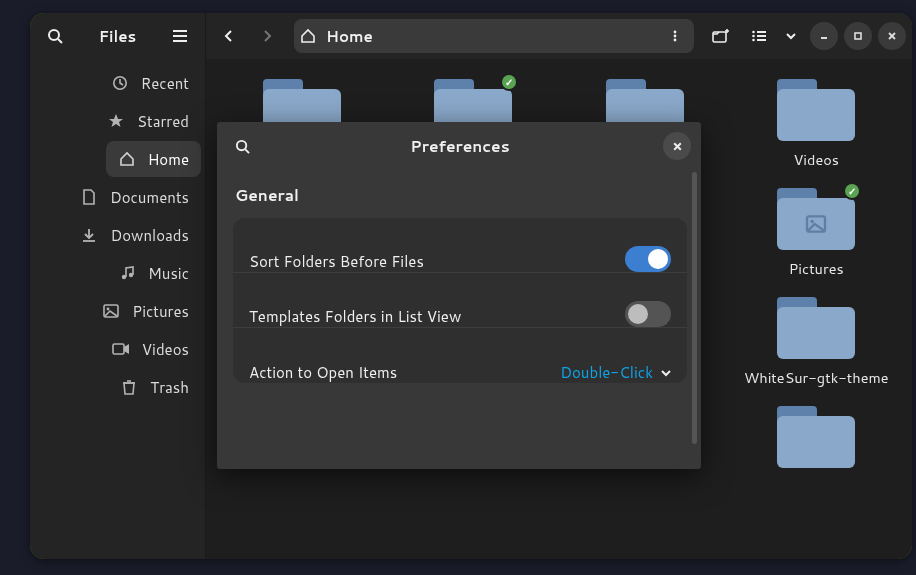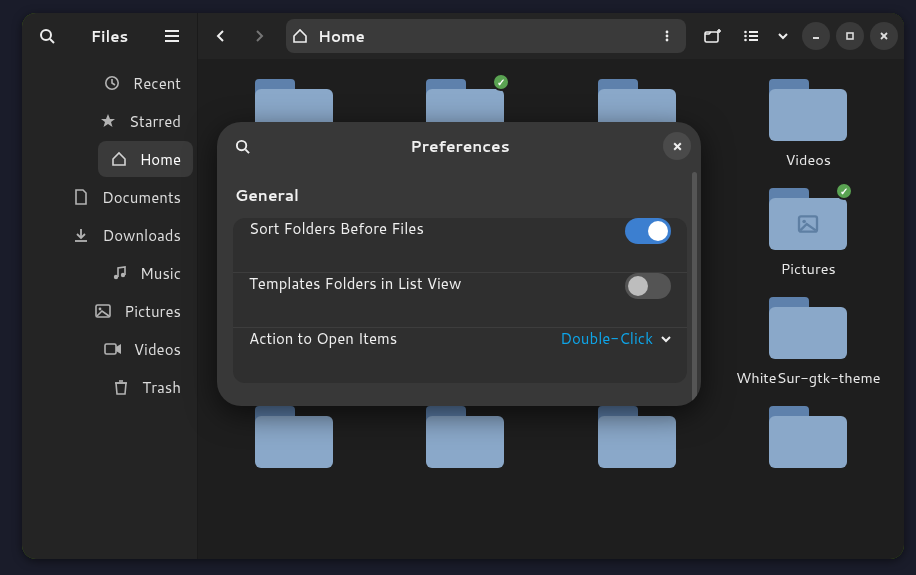--- a/index.html
+++ b/index.html
@@ -4,21 +4,21 @@
 <style>
   * { box-sizing: border-box; margin: 0; padding: 0; }
   body {
     width: 916px; height: 575px;
     background: #1a1c2a;
     font-family: "Cantarell", "Segoe UI", sans-serif;
     font-size: 14px; color: #f0f0f0;
     overflow: hidden;
   }
   .window {
-    position: absolute; top: 13px; left: 22px;
+    position: absolute; top: 13px; left: 30px;
     width: 882px; height: 546px;
     background: #4d7c0f;
     border-radius: 14px;
     display: flex;
     overflow: hidden;
     box-shadow: 0 2px 10px rgba(0,0,0,0.5);
   }
   
   .sidebar {
     width: 176px; background: #242424;
@@ -94,41 +94,41 @@
   .sync-badge{
     position:absolute; top:-6px; right:-6px;
     width:18px;height:18px;border-radius:50%;
     background:#5aa352; border:2px solid #1e1e1e;
     display:flex;align-items:center;justify-content:center;
     color:#fff; font-size:10px; font-weight:bold;
   }
   
   .dialog {
     position:absolute; top:122px; left:217px;
-    width:484px; height:284px;
-    background:#383838; border-radius:24px;
+    width:484px; height:347px;
+    background:#383838; border-radius:3px;
     box-shadow: 0 8px 30px rgba(0,0,0,0.6);
     display:flex; flex-direction:column;
     overflow:hidden;
   }
   .dialog-header{
     height:48px; display:flex; align-items:center; padding:0 10px; gap:6px;
   }
   .dialog-title{ flex:1; text-align:center; font-weight:700; font-size:15.5px;}
   .dialog-close{ width:28px;height:28px;border-radius:50%;background:#4a4a4a;
     display:flex;align-items:center;justify-content:center;cursor:pointer;font-size:13px;}
   .dialog-body{ flex:1; padding: 4px 14px 0 16px; overflow:hidden; position:relative;}
   .dialog-body::after{
     content:""; position:absolute; right:4px; top:2px; width:5px; height:272px;
     background:#555; border-radius:3px;
   }
   .section-title{ font-weight:700; font-size:15.5px; margin:10px 2px 12px;}
   .pref-list{ background:#2f2f2f; border-radius:12px; overflow:hidden;}
   .pref-row{
-    display:flex; align-items:flex-start; justify-content:space-between;
+    display:flex; align-items:flex-end; justify-content:space-between;
     height:55px; padding:0 16px; border-bottom:1px solid #3d3d3d;
     font-size:15px;
   }
   .pref-row:last-child{border-bottom:none;}
   
   .toggle{ width:46px;height:26px;border-radius:13px; position:relative; cursor:pointer;}
   .toggle.on{ background:#3c7fd0;}
   .toggle.off{ background:#545454;}
   .toggle .knob{ position:absolute; top:3px; width:20px;height:20px;border-radius:50%;background:#fff;}
   .toggle.on .knob{ right:3px;}

